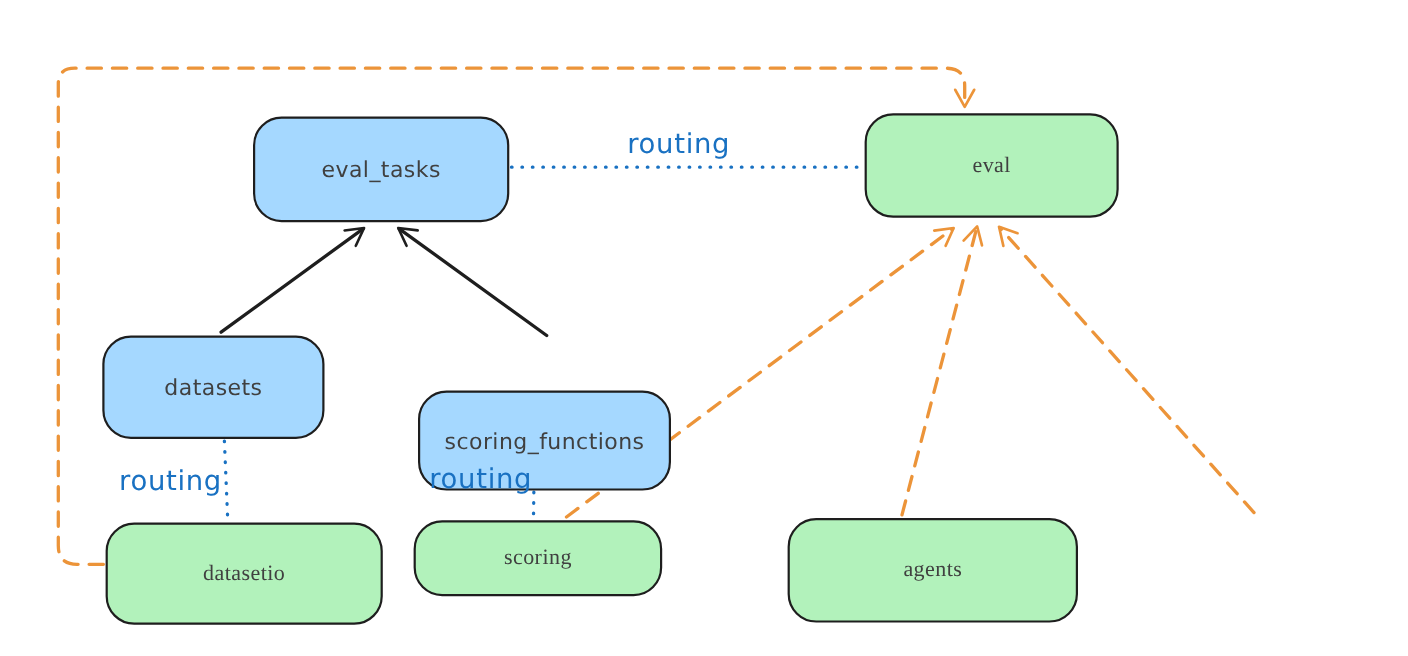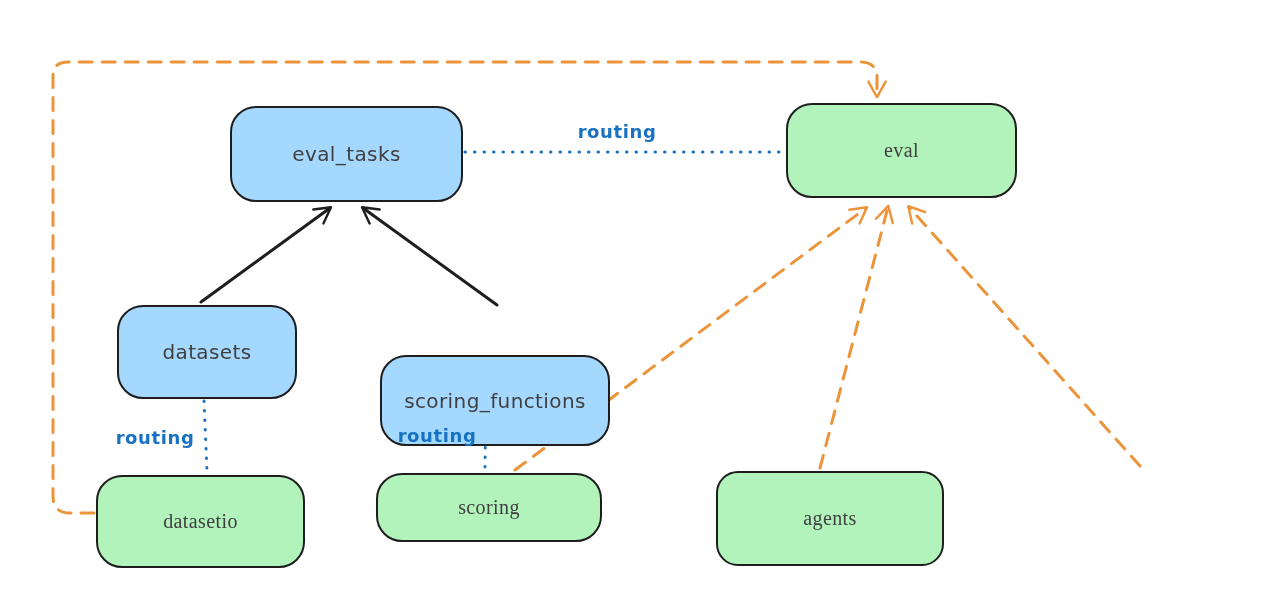--- a/index.html
+++ b/index.html
@@ -13,21 +13,21 @@
     position:absolute;display:flex;align-items:center;justify-content:center;
     border:2.5px solid #1e1e1e;border-radius:26px;
     font-size:20px;letter-spacing:.4px;color:#404040;
     box-sizing:border-box;
     text-align:center;
   }
   .node.blue{background:#a5d8ff;}
   .node.green{background:#b2f2bb;font-family:Liberation Serif, serif;}
   .edge-label{
     position:absolute;transform:translate(-50%,-50%);
-    color:#1971c2;font-size:18px;font-weight:700;letter-spacing:.6px;
+    color:#1971c2;font-size:25px;font-weight:400;letter-spacing:.6px;
     white-space:nowrap;
   }
 </style>
 </head>
 <body>
 
 <div class="canvas">
 
   <svg class="edges" viewBox="0 0 1280 596" fill="none">
     <defs>
@@ -53,37 +53,37 @@
   </svg>
 
   <div class="node blue" style="left:230px;top:106px;width:233px;height:96px;">
     <span>eval_tasks</span>
   </div>
 
   <div class="node green" style="left:786px;top:103px;width:231px;height:95px;">
     <span>eval</span>
   </div>
 
-  <div class="node blue" style="left:93px;top:305px;width:180px;height:94px;margin-left:24px;">
+  <div class="node blue" style="left:93px;top:305px;width:202px;height:94px;">
     <span>datasets</span>
   </div>
 
   <div class="node blue" style="left:380px;top:307px;width:230px;height:91px;margin-top:48px;">
     <span>scoring_functions</span>
   </div>
 
-  <div class="node green" style="left:96px;top:475px;width:209px;height:93px;">
+  <div class="node green" style="left:96px;top:475px;width:252px;height:93px;">
     <span>datasetio</span>
   </div>
 
   <div class="node green" style="left:376px;top:473px;width:226px;height:69px;">
     <span>scoring</span>
   </div>
 
-  <div class="node green" style="left:716px;top:471px;width:228px;height:95px;border-radius:22px;">
+  <div class="node green" style="left:716px;top:471px;width:264px;height:95px;">
     <span>agents</span>
   </div>
 
 
   <div class="edge-label" style="left:617px;top:131px;">routing</div>
   <div class="edge-label" style="left:155px;top:437px;">routing</div>
   <div class="edge-label" style="left:437px;top:435px;">routing</div>
 
 </div>
 

